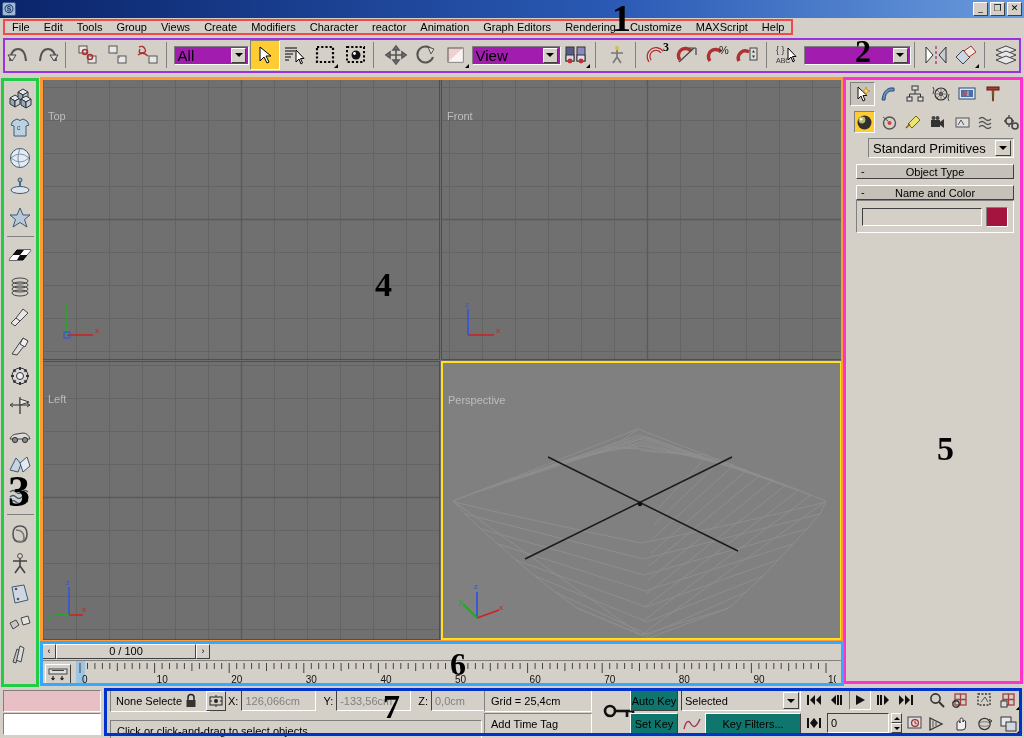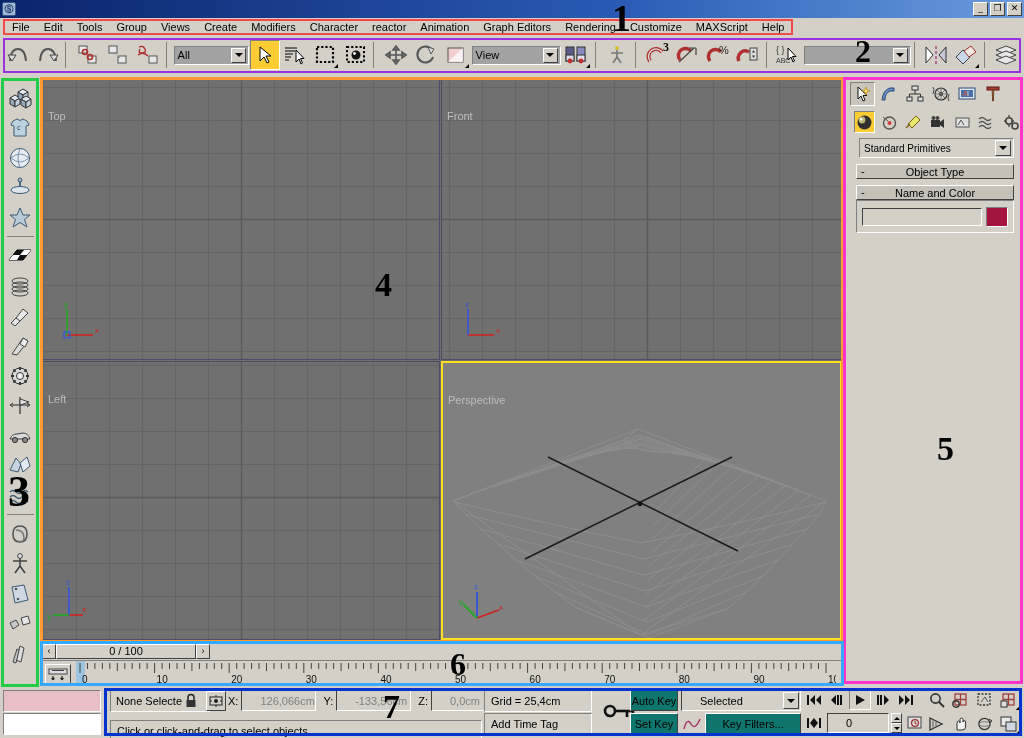--- a/index.html
+++ b/index.html
@@ -55,24 +55,24 @@
   }
   .tbtn {
     width: 30px; height: 30px; background: #d4d0c8;
     border: 1px solid #d4d0c8;
     display: flex; align-items: center; justify-content: center;
     position: relative;
   }
   .tbtn.active { background: #ffcc33; border-color: #808080 #fff #fff #808080; }
   .tsep { width: 5px; height: 26px; border-left: 1px solid #808080; margin: 0 2px; }
   .tdrop {
-    height: 19px; background: #a3a3a3;
+    height: 19px; background: #a21caf;
     border: 1px solid; border-color: #808080 #fff #fff #808080;
     display: flex; align-items: center; position: relative;
-    padding-left: 3px; font-size: 11px;
+    padding-left: 3px; font-size: 15px;
   }
   .tdrop .arrow {
     position: absolute; right: 2px; top: 1px; width: 15px; height: 15px;
     background: #d4d0c8; border: 1px solid; border-color: #fff #404040 #404040 #fff;
     display: flex; align-items: center; justify-content: center;
   }
   .caret { width: 0; height: 0; border-left: 4px solid transparent; border-right: 4px solid transparent; border-top: 4px solid #000; }
   .corner-tri {
     position: absolute; right: 1px; bottom: 1px;
     width: 0; height: 0; border-left: 4px solid transparent; border-bottom: 4px solid #000;
@@ -116,24 +116,24 @@
     border: 1px solid #d4d0c8; background: #d4d0c8;
   }
   .cp-tab.sel { border-color: #808080 #fff #fff #808080; background: #c8c4bc; }
   .cp-cats { display: flex; align-items: center; height: 28px; padding-left: 8px; gap: 3px; }
   .cp-cat {
     width: 23px; height: 22px; display: flex; align-items: center; justify-content: center;
     border: 1px solid #d4d0c8; background: #d4d0c8;
   }
   .cp-cat.sel { background: #ffcc33; border-color: #808080 #fff #fff #808080; }
   .cp-combo {
-    margin: 2px 8px 0 13px; height: 20px;
+    margin: 2px 8px 0 22px; height: 20px;
     background: #d4d0c8; border: 1px solid; border-color: #808080 #fff #fff #808080;
     display: flex; align-items: center; padding-left: 4px; position: relative;
-    font-size: 10px;
+    font-size: 13px;
   }
   .rollout { margin: 6px 8px 0 10px; }
   .rollout-head {
     height: 15px; background: #c5c1b9;
     border: 1px solid; border-color: #fff #404040 #404040 #fff;
     display: flex; align-items: center; justify-content: center; position: relative;
     font-size: 11px;
   }
   .rollout-head .minus { position: absolute; left: 4px; top: 0px; font-size: 11px; }
   .rollout-body {
@@ -185,21 +185,21 @@
   .statusbar {
     position: absolute; left: 0; top: 688px; width: 1024px; height: 50px;
     background: #d4d0c8;
   }
   .sunk {
     background: #d4d0c8; border: 1px solid; border-color: #808080 #fff #fff #808080;
     display: flex; align-items: center; font-size: 11px;
   }
   .spin-field {
     background: #d4d0c8; border: 1px solid; border-color: #404040 #fff #fff #404040;
-    display: flex; align-items: center; padding-left: 18px; color: #808080; font-size: 11px;
+    display: flex; align-items: center; padding-left: 3px; color: #808080; font-size: 11px;
   }
   .sbtn {
     background: #0f766e; border: 1px solid; border-color: #fff #404040 #404040 #fff;
     display: flex; align-items: center; justify-content: center; font-size: 11px;
   }
   .navbtn {
     width: 23px; height: 22px; background: #d4d0c8;
     border: 1px solid #d4d0c8;
     display: flex; align-items: center; justify-content: center;
   }

